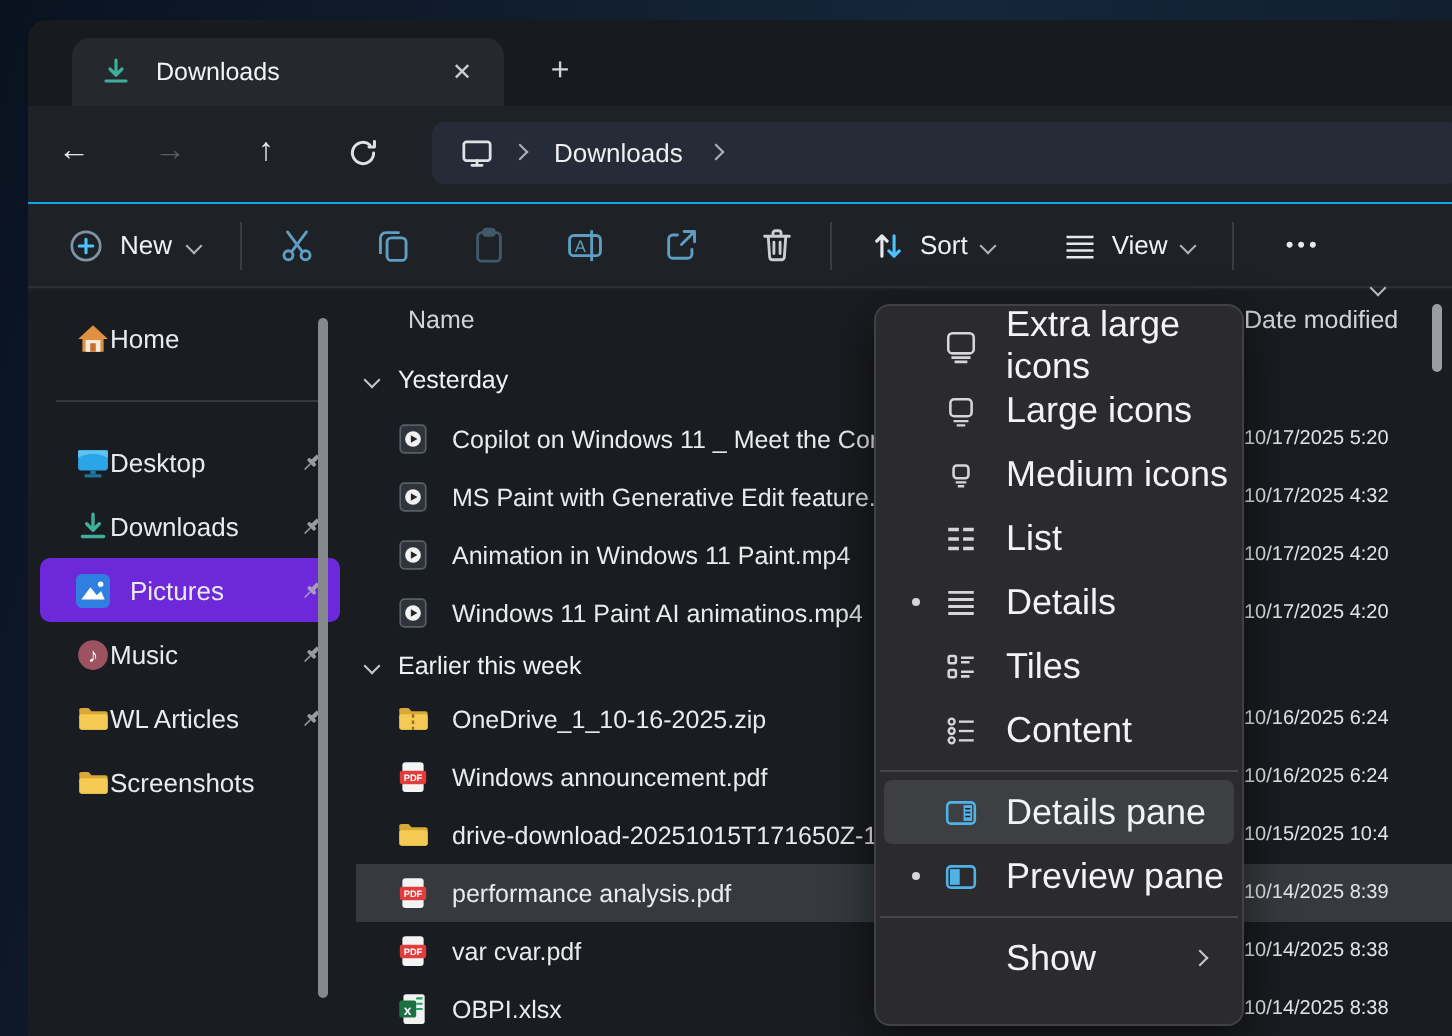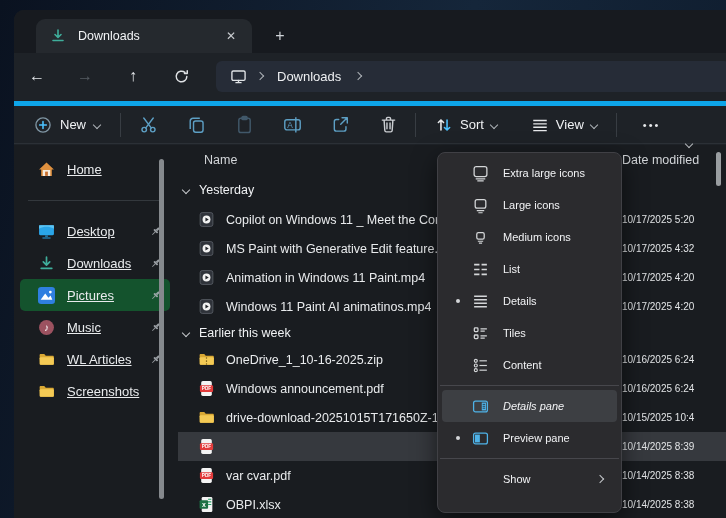--- a/index.html
+++ b/index.html
@@ -31,43 +31,43 @@
   .addr-ic { width:17px; height:17px; margin:0 6px 0 4px; }
   .crumb { font-size:13px; color:#eef0f2; margin:0 10px; }
   .chv { display:inline-block; width:6px; height:6px; border-right:1.5px solid currentColor;
     border-bottom:1.5px solid currentColor; }
   .chv-right { transform:rotate(-45deg); }
   .chv-down { transform:rotate(45deg); }
   .addr-chv { color:#aeb3b8; margin:0 4px; }
 
   
   .toolbar { position:absolute; left:0; top:91px; width:100%; height:43px; display:flex; align-items:center;
-    border-top:5px solid #0ea5e9; border-bottom:1px solid #2b3036; background:#1e2227; }
+    border-top:1px solid #0ea5e9; border-bottom:1px solid #2b3036; background:#1e2227; }
   .tb-new { display:flex; align-items:center; gap:8px; margin-left:10px; padding:5px 10px; border-radius:5px;
     font-size:13px; color:#f0f2f4; }
   .tb-sep { width:1px; height:24px; background:#383d43; margin:0 10px; }
   .tb-ic { width:34px; height:32px; display:flex; align-items:center; justify-content:center; border-radius:5px; }
   .tb-ic svg { width:19px; height:19px; }
   .tb-gap { margin-left:14px; }
   .tb-drop { display:flex; align-items:center; gap:7px; padding:5px 9px; border-radius:5px;
     font-size:13px; color:#f0f2f4; }
   .tb-drop svg { width:18px; height:18px; }
   .tb-drop .chv { color:#aeb3b8; }
   .tb-more { color:#e6e8ea; font-size:11px; letter-spacing:2px; margin-left:8px; padding:6px 8px; }
 
   
   .content { position:absolute; left:0; top:135px; width:100%; height:373px; background:#191c20; }
 
   
   .sidebar { position:absolute; left:0; top:0; width:164px; height:100%; padding-top:8px; }
   .sb-item { height:32px; margin:0 8px 0 6px; display:flex; align-items:center; border-radius:5px;
     padding:0 8px 0 18px; font-size:13px; color:#e9ebed; position:relative; }
-  .sb-item.selected { background:#14532d; }
+  .sb-item.selected { background:#6d28d9;gap:10px; }
   .sb-ic { width:17px; height:17px; flex:0 0 17px; }
-  .sb-label { margin-left:12px; flex:1; white-space:nowrap; overflow:hidden;text-decoration:underline; }
+  .sb-label { flex:1; white-space:nowrap; overflow:hidden; }
   .sb-pin { width:13px; height:13px; flex:0 0 13px; opacity:.85; }
   .sb-sep { height:30px; position:relative; }
   .sb-sep::after { content:""; position:absolute; left:14px; right:14px; top:50%; height:1px; background:#33383d; }
   .sb-scroll { position:absolute; left:145px; top:14px; width:5px; height:340px; background:#85898d; border-radius:3px; }
 
   
   .filelist { position:absolute; left:164px; top:0; width:548px; height:100%; }
   .fl-colhead { height:30px; display:flex; align-items:center; font-size:12.5px; color:#d2d5d8; position:relative; }
   .fl-colhead .col-name { padding-left:26px; }
   .fl-colhead .col-date { position:absolute; left:444px; }
@@ -80,22 +80,22 @@
   .row .fi { width:17px; height:17px; margin-left:20px; flex:0 0 17px; }
   .row .fname { margin-left:11px; white-space:nowrap; overflow:hidden; max-width:400px; }
   .row .fdate { position:absolute; left:444px; width:104px; white-space:nowrap; overflow:hidden;
     font-size:10px; color:#e2e4e6; }
   .fl-scroll { position:absolute; left:538px; top:7px; width:5px; height:34px; background:#9a9ea1; border-radius:3px; }
 
   
   .menu { position:absolute; left:423px; top:142px; width:185px; height:361px; background:#2b2b2e;
     border:1px solid #404045; border-radius:8px; box-shadow:0 8px 24px rgba(0,0,0,.55); padding:4px 0; z-index:10; }
   .mi { height:32px; margin:0 4px; border-radius:4px; display:flex; align-items:center; position:relative;
-    font-size:11px; color:#f2f3f5; }
-  .mi.hl { background:#3d3f43;font-style:italic; }
+    font-size:18px; color:#f2f3f5; }
+  .mi.hl { background:#3d3f43; }
   .mi .bullet { position:absolute; left:14px; width:4px; height:4px; border-radius:50%; background:#d4d6d8; }
   .mi .mic { width:17px; height:17px; margin:0 14px 0 30px; flex:0 0 17px; }
   .mi .mic.none { visibility:hidden; }
   .mi .sub-arrow { position:absolute; right:14px; color:#c6c9cc; }
   .menu-sep { height:1px; background:#47474c; margin:4px 2px; }
 </style>
 </head>
 <body>
 
 <svg width="0" height="0" style="position:absolute">
@@ -496,20 +496,21 @@
           <svg class="fi">
               <use href="#i-folder"></use>
             </svg>
           <span class="fname">drive-download-20251015T171650Z-1-001.</span>
           <span class="fdate">10/15/2025 10:4</span>
         </div>
         <div class="row selected">
           <svg class="fi">
               <use href="#i-pdf"></use>
             </svg>
+          <span class="fname">performance analysis.pdf</span>
           <span class="fdate">10/14/2025 8:39</span>
         </div>
         <div class="row">
           <svg class="fi">
               <use href="#i-pdf"></use>
             </svg>
           <span class="fname">var cvar.pdf</span>
           <span class="fdate">10/14/2025 8:38</span>
         </div>
         <div class="row">

